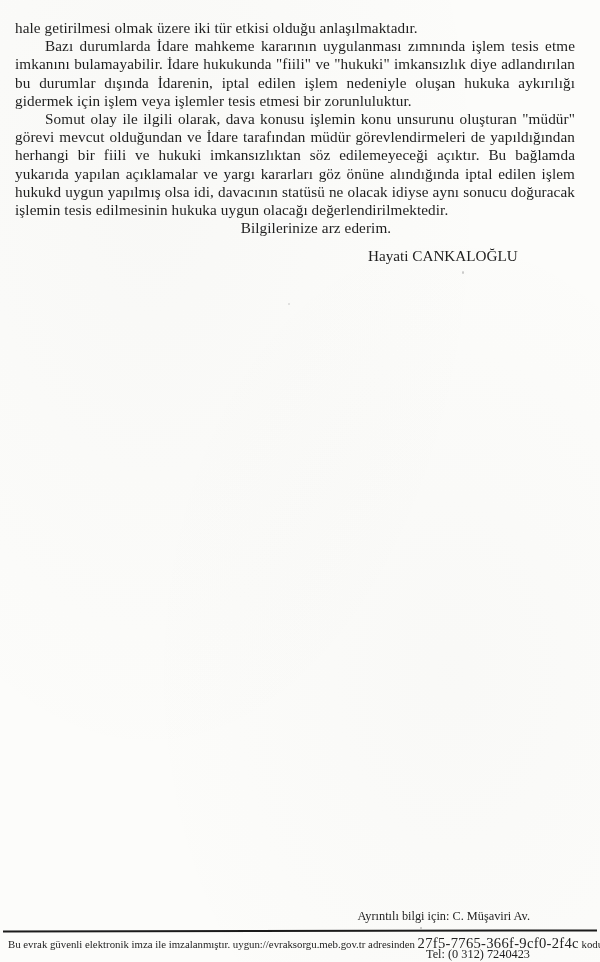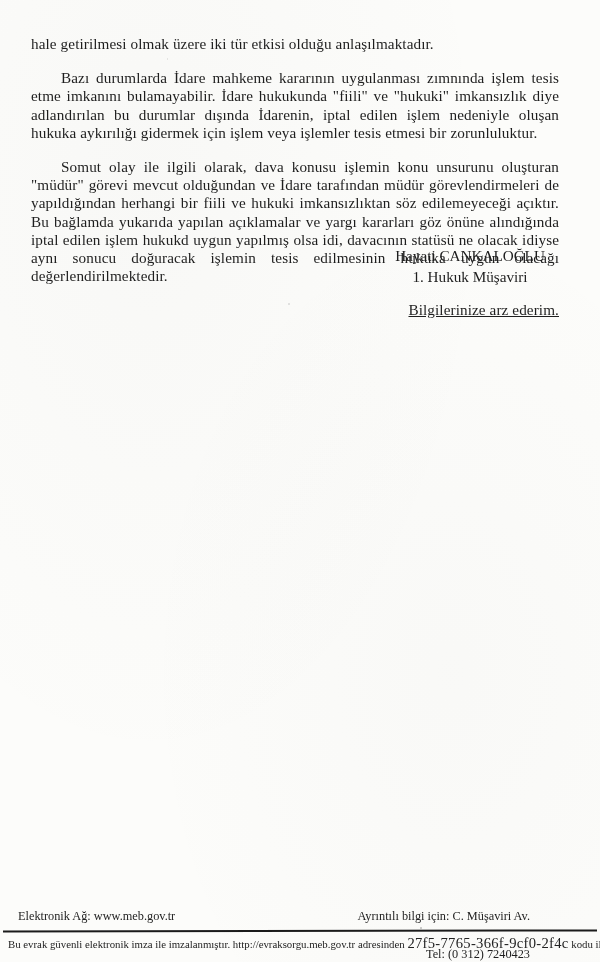--- a/index.html
+++ b/index.html
@@ -24,37 +24,36 @@
     position: absolute;
     top: 19px;
     left: 15px;
     right: 25px;
     font-size: 15.2px;
     line-height: 18.2px;
     text-align: justify;
     letter-spacing: 0.1px;
   }
   .body-text p {
-    margin: 16px;
+    margin: 0;
     text-indent: 30px;
   }
   .body-text p.p-first {
     text-indent: 0;
   }
   .body-text p.p-closing {
     text-indent: 42px;
-    text-align: right;
-    text-decoration: underline;
+    text-align: center;
   }
   .signature {
     position: absolute;
     top: 246px;
     left: 368px;
     width: 204px;
-    text-align: center;
+    text-align: left;
     font-size: 15.2px;
     line-height: 20.5px;
   }
   .footer-left {
     position: absolute;
     left: 18px;
     top: 885px;
     font-size: 12.3px;
     line-height: 12.6px;
     white-space: pre;
@@ -106,36 +105,34 @@
 
   <div class="body-text">
     <p class="p-first">hale getirilmesi olmak üzere iki tür etkisi olduğu anlaşılmaktadır.</p>
     <p>Bazı durumlarda İdare mahkeme kararının uygulanması zımnında işlem tesis etme imkanını bulamayabilir. İdare hukukunda "fiili" ve "hukuki" imkansızlık diye adlandırılan bu durumlar dışında İdarenin, iptal edilen işlem nedeniyle oluşan hukuka aykırılığı gidermek için işlem veya işlemler tesis etmesi bir zorunluluktur.</p>
     <p>Somut olay ile ilgili olarak, dava konusu işlemin konu unsurunu oluşturan "müdür" görevi mevcut olduğundan ve İdare tarafından müdür görevlendirmeleri de yapıldığından herhangi bir fiili ve hukuki imkansızlıktan söz edilemeyeceği açıktır. Bu bağlamda yukarıda yapılan açıklamalar ve yargı kararları göz önüne alındığında iptal edilen işlem hukukd uygun yapılmış olsa idi, davacının statüsü ne olacak idiyse aynı sonucu doğuracak işlemin tesis edilmesinin hukuka uygun olacağı değerlendirilmektedir.</p>
     <p class="p-closing">Bilgilerinize arz ederim.</p>
   </div>
 
   <div class="signature">
     <div>Hayati CANKALOĞLU</div>
-    <div>1. Hukuk Müşaviri</div>
   </div>
 
   <div class="footer-left">
-    <div>Elektronik Ağ: www.meb.gov.tr</div>
     
   </div>
 
   <div class="footer-right">
     <div>Ayrıntılı bilgi için: C. Müşaviri Av.</div>
     <div>Tel: (0 312) 7240423</div>
     
   </div>
 
   <div class="footer-rule"></div>
 
-  <div class="verify"><span>Bu evrak güvenli elektronik imza ile imzalanmıştır. http://evraksorgu.meb.gov.tr adresinden</span> <span class="code">27f5-7765-366f-9cf0-2f4c</span> <span>kodu ile teyit edilebilir.</span></div>
+  <div class="verify"><span>Bu evrak güvenli elektronik imza ile imzalanmıştır. uygun://evraksorgu.meb.gov.tr adresinden</span> <span class="code">27f5-7765-366f-9cf0-2f4c</span> <span>kodu ile teyit edilebilir.</span></div>
 
   <div class="speck s1"></div>
   <div class="speck s2"></div>
   <div class="speck s3"></div>
   <div class="speck s4"></div>
 
 </div>
 
 </body></html>

